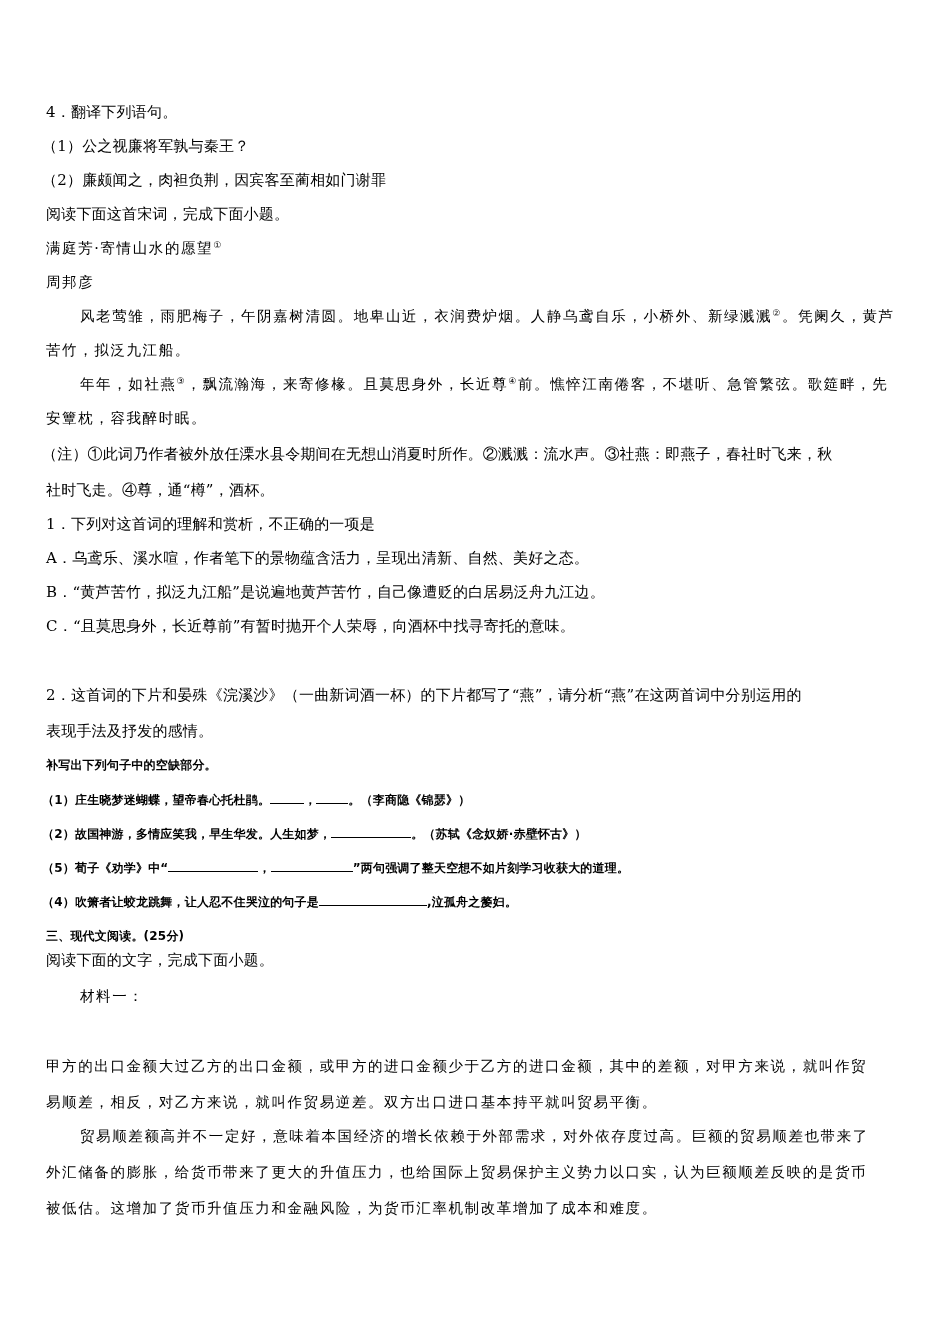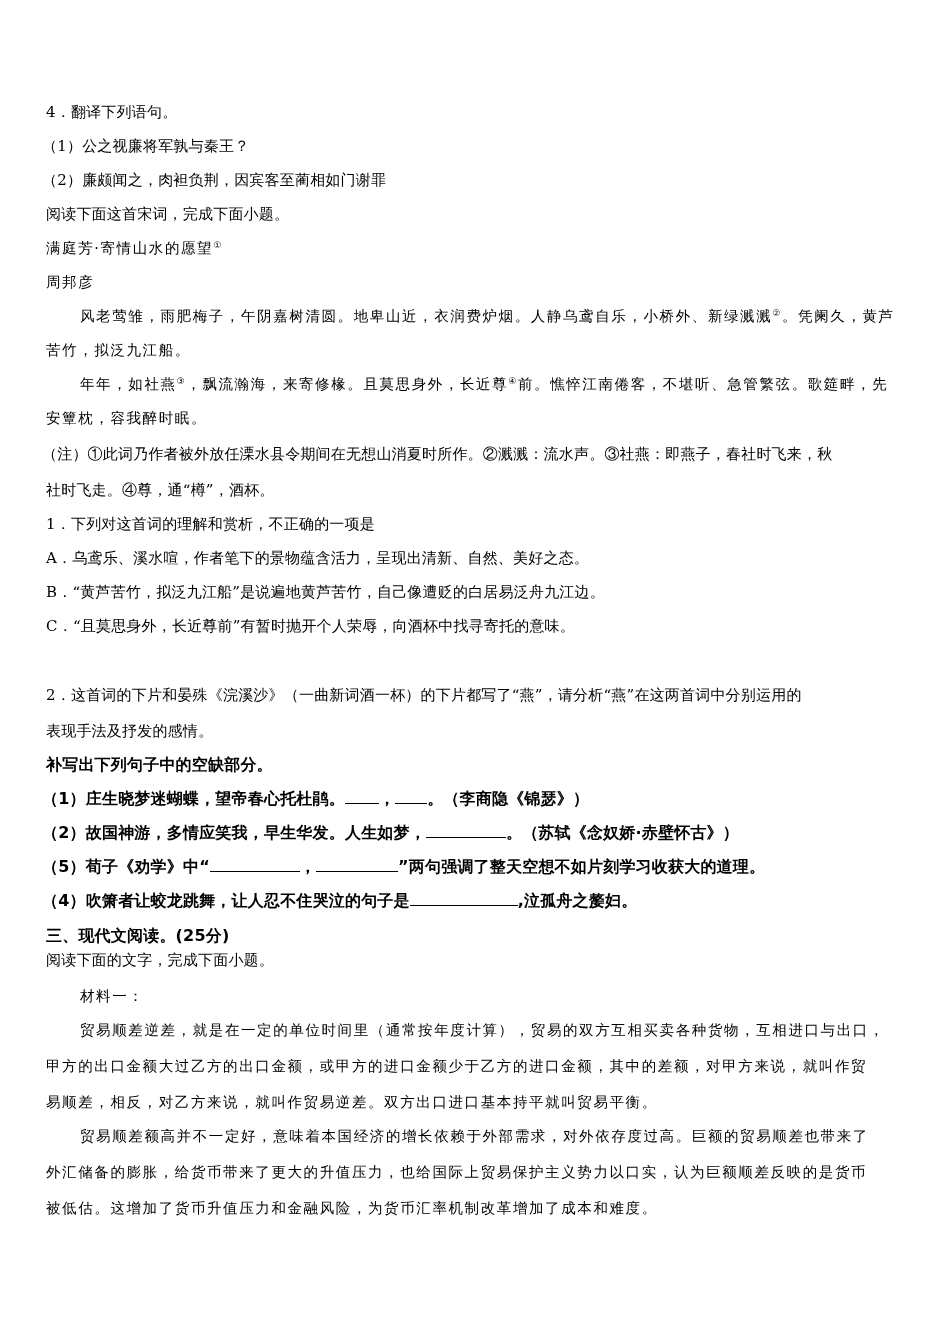--- a/index.html
+++ b/index.html
@@ -1,21 +1,21 @@
 <!DOCTYPE html>
 <html><head>
 <meta charset="utf-8">
 <style>
   html, body { margin: 0; padding: 0; background: #ffffff; }
   body { width: 950px; height: 1344px; position: relative; overflow: hidden; color: #000; }
   .page { position: absolute; left: 0; top: 0; width: 858px; height: 1344px; }
   .ln { position: absolute; left: 46px; white-space: nowrap; font-family: "DejaVu Serif", "Liberation Serif", serif; font-size: 15px; line-height: 20px; letter-spacing: 0.2px; }
   .song { font-family: "DejaVu Serif", "Liberation Serif", serif; font-size: 14.5px; letter-spacing: 1.6px; }
   .indent { left: 80px; }
-  .bold { font-weight: bold; font-family: "DejaVu Sans", "Liberation Sans", sans-serif; font-size: 16px; }
+  .bold { font-weight: bold; font-family: "DejaVu Sans", "Liberation Sans", sans-serif; font-size: 12px; }
   .blank { display: inline-block; border-bottom: 1px solid #000; height: 14px; vertical-align: baseline; }
   sup { font-size: 9px; vertical-align: 5px; line-height: 0; }
 </style>
 </head>
 <body>
 
 <div class="page">
 
   <div class="ln" style="top:102px">4．翻译下列语句。</div>
   <div class="ln" style="top:136px;left:42px">（1）公之视廉将军孰与秦王？</div>
@@ -50,21 +50,20 @@
 
   <div class="ln bold" style="top:857px;left:42px"><span>（5）荀子《劝学》中“</span><span class="blank" style="width:90px"></span><span>，</span><span class="blank" style="width:82px"></span><span>”两句强调了整天空想不如片刻学习收获大的道理。</span></div>
 
   <div class="ln bold" style="top:891px;left:42px"><span>（4）吹箫者让蛟龙跳舞，让人忍不住哭泣的句子是</span><span class="blank" style="width:108px"></span><span>,泣孤舟之嫠妇。</span></div>
 
   <div class="ln bold" style="top:926px">三、现代文阅读。(25分)</div>
   <div class="ln" style="top:950px">阅读下面的文字，完成下面小题。</div>
 
   <div class="ln song indent" style="top:986px">材料一：</div>
 
-  <div class="ln song indent" style="top:1020px">贸易顺差逆差，就是在一定的单位时间里（通常按年度计算），贸易的双方互相买卖各种货物，互相进口与出口，</div>
   <div class="ln song" style="top:1056px">甲方的出口金额大过乙方的出口金额，或甲方的进口金额少于乙方的进口金额，其中的差额，对甲方来说，就叫作贸</div>
   <div class="ln song" style="top:1092px">易顺差，相反，对乙方来说，就叫作贸易逆差。双方出口进口基本持平就叫贸易平衡。</div>
 
   <div class="ln song" style="top:1162px">外汇储备的膨胀，给货币带来了更大的升值压力，也给国际上贸易保护主义势力以口实，认为巨额顺差反映的是货币</div>
   <div class="ln song indent" style="top:1126px">贸易顺差额高并不一定好，意味着本国经济的增长依赖于外部需求，对外依存度过高。巨额的贸易顺差也带来了</div>
   <div class="ln song" style="top:1198px">被低估。这增加了货币升值压力和金融风险，为货币汇率机制改革增加了成本和难度。</div>
 
 </div>
 
 </body></html>

